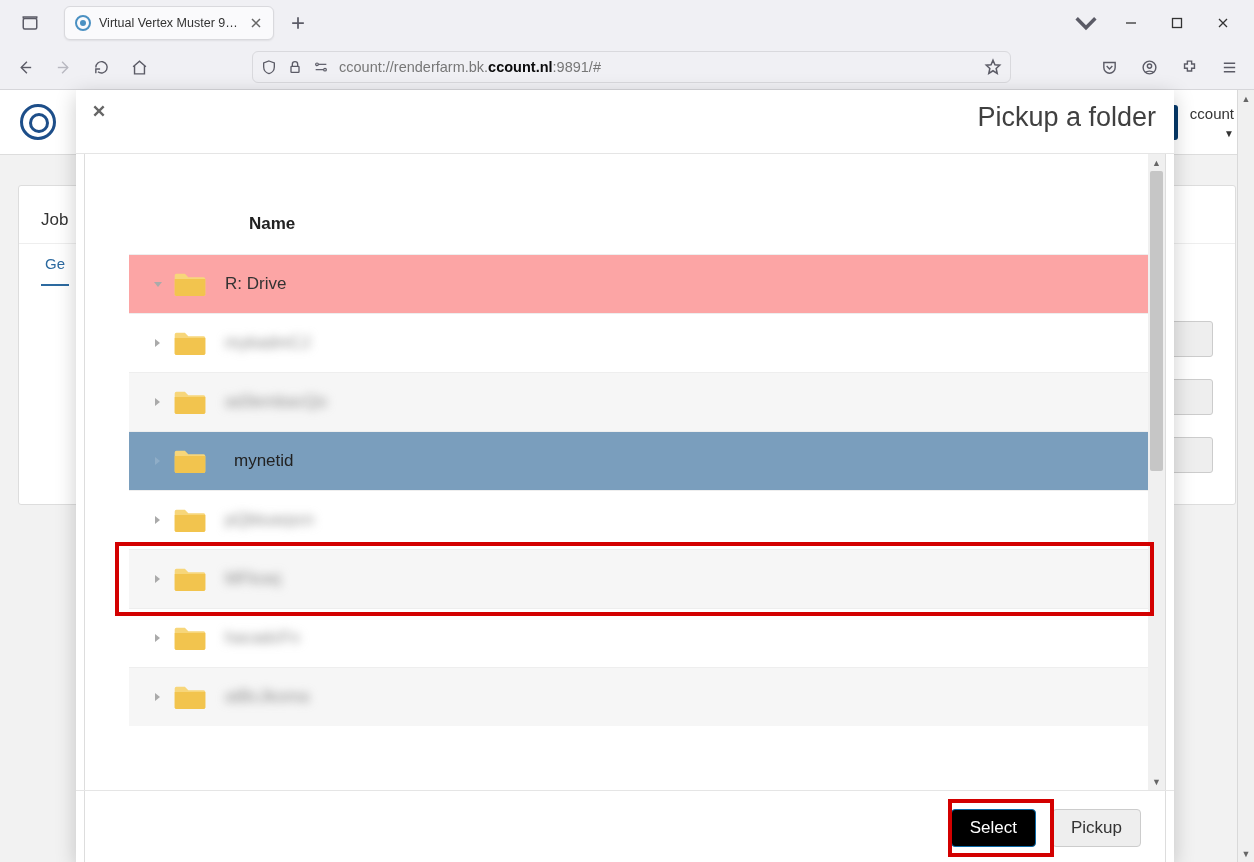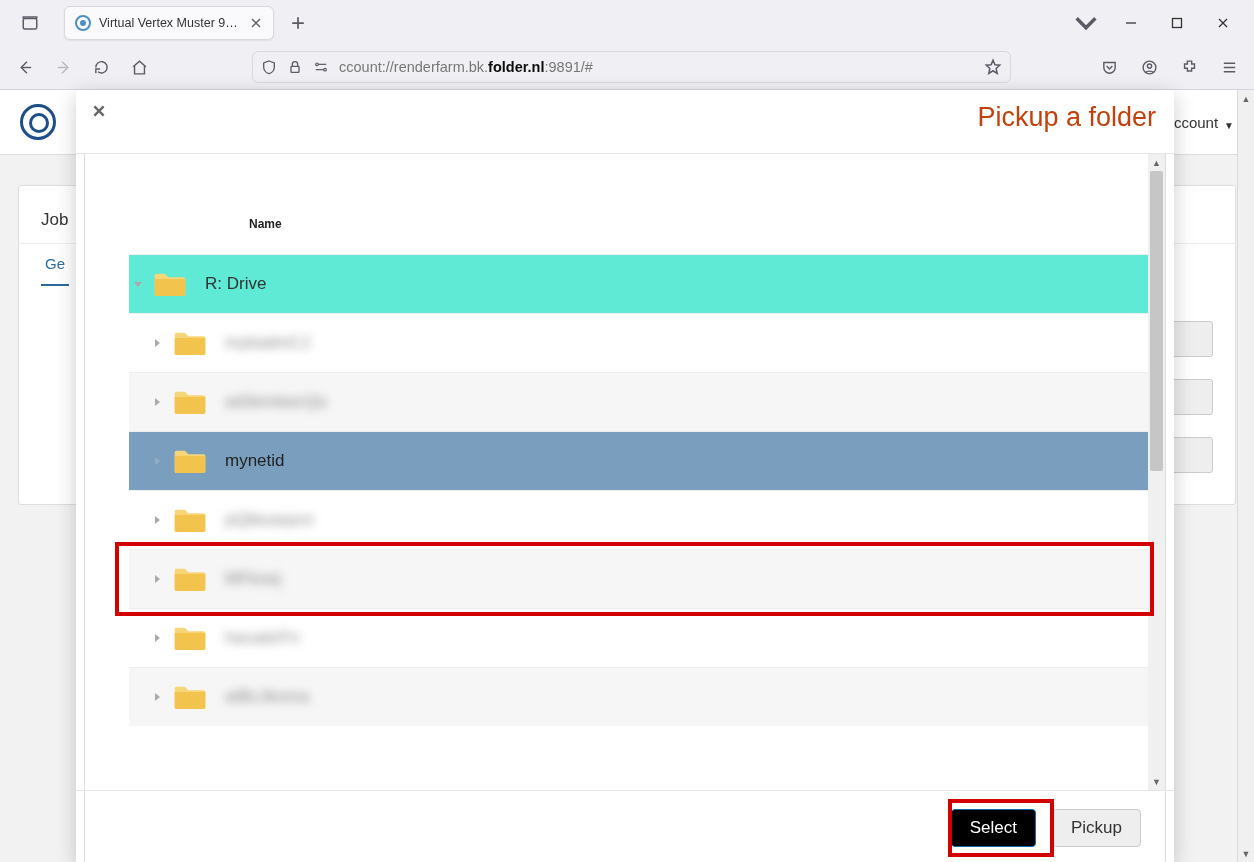--- a/index.html
+++ b/index.html
@@ -34,66 +34,66 @@
   .addressbar .url .dim { color:#777; }
   .addressbar .spacer { flex:1; }
   .addressbar .star { width:18px; height:18px; color:#5b5b66; }
   .toolbar-right { display:flex; gap:10px; align-items:center; }
 
   
   .page-bg { position:absolute; top:90px; left:0; right:0; bottom:0; background:#f2f2f2; z-index:0; }
   .page-bg .headerbar { height:65px; background:#fff; border-bottom:1px solid #ddd; display:flex; align-items:center; padding: 0 20px; justify-content:space-between; }
   .headerbar .logo { width:36px; height:36px; border-radius:50%; border:3px solid #1d4e89; position:relative; }
   .headerbar .logo::after{ content:""; position:absolute; width:14px; height:14px; border:3px solid #1d4e89; border-radius:50%; top:6px; left:6px; }
-  .headerbar .right { display:flex; align-items:flex-end; gap:6px; color:#333; font-size:15px; }
+  .headerbar .right { display:flex; align-items:flex-end; gap:6px; color:#333; font-size:15px;flex-direction:column; }
   .headerbar .right .caret { font-size:10px; }
   .page-bg .panel { margin: 30px 18px; background:#fff; border:1px solid #ddd; border-radius:3px; height: 320px; position:relative; }
   .panel .panel-inner-top { padding: 24px 22px; font-size:17px; color:#333; border-bottom:1px solid #eee; height:58px;}
   .panel .tabs-row { padding: 0 22px; height:42px; display:flex; align-items:flex-end; }
   .panel .tab-link { color:#2c6aa0; font-size:15px; padding: 10px 4px 12px 4px; border-bottom:2px solid #2c6aa0; }
   .panel .fields-col { position:absolute; right:22px; top:135px; width:180px; }
   .panel .fields-col .stub-btn { height:36px; border:1px solid #ccc; border-radius:3px; margin-bottom:22px; background:#eee; }
   .headerbar .submit-btn-bg { background:#063a6b; color:#fff; font-size:15px; padding:9px 14px; border-radius:3px; }
 
   
   .page-scrollbar { position:absolute; top:90px; right:0; width:17px; bottom:0; background:#f0f0f0; border-left:1px solid #d9d9d9; z-index:4; }
   .page-scrollbar .sb-btn { height:17px; display:flex; align-items:center; justify-content:center; color:#666; font-size:9px; }
 
   
   .modal { position:absolute; top:90px; left:76px; width:1098px; bottom:0; background:#fff; z-index:3; box-shadow: 0 5px 20px rgba(0,0,0,.2); }
   .modal-head { height:64px; position:relative; border-bottom:1px solid #e5e5e5; }
   .modal-head .close-x { position:absolute; left:12px; top:10px; width:22px; height:22px; color:#666; display:flex; align-items:center; justify-content:center; }
   .modal-head .close-x svg { width:14px; height:14px; }
-  .modal-head .title { position:absolute; right:18px; top:12px; font-size:27px; color:#c2410c;text-align:center; }
+  .modal-head .title { position:absolute; right:18px; top:12px; font-size:27px; color:#404040;text-align:center; }
 
   .modal-body { position:absolute; top:64px; left:0; right:0; bottom:72px; padding: 0 6px 0 6px; }
   .modal-body-inner { position:absolute; top:0; left:8px; right:8px; bottom:0; border:1px solid #ddd; border-top:none; border-bottom:none; }
 
   .browser-area { position:absolute; top:0; left:0; right:0; bottom:0; overflow:hidden; }
   .browser-area .scroll-gutter { position:absolute; top:0; right:0; width:17px; bottom:0; background:#f0f0f0; }
   .scroll-gutter .sb-btn { height:17px; display:flex; align-items:center; justify-content:center; color:#666; font-size:9px; }
   .scroll-gutter .thumb { position:absolute; top:17px; left:2px; right:2px; height:300px; background:#c6c6c6; border-radius:2px; }
 
   .tree { position:absolute; top:0; left:0; right:17px; bottom:0; padding: 40px 0 0 44px; }
   .tree-header { display:flex; height:60px; align-items:center; }
   .tree-header .col-icon { width:120px; }
-  .tree-header .col-name { font-weight:700; font-size:12px; color:#222; padding-left:0px; }
+  .tree-header .col-name { font-weight:700; font-size:17px; color:#222; padding-left:0px; }
 
   .row { display:flex; align-items:center; height:59px; border-top:1px solid #eee; }
   .row.alt { background:#f6f6f6; }
-  .row.root { background:#5eead4; }
+  .row.root { background:#fca5a5;padding-left:20px; }
   .row .indent0 { width: 18px; display:flex; justify-content:center; color:#aaa; }
   .row .indent1 { width: 38px; display:flex; justify-content:flex-end; padding-right:4px; color:#aaa; }
   .row .caret-icon svg { width:12px; height:12px; }
   .row .folder-icon { width:38px; height:30px; margin: 0 14px 0 6px; display:flex; align-items:center; }
   .row .folder-icon svg { width:34px; height:28px; }
   .row .name { font-size:17px; color:#333; }
   .row .name.blur { filter: blur(5px); color:#888; letter-spacing:0px; }
   .row.selected { background:#7a9ebd; }
-  .row.selected .name { color:#222; }
+  .row.selected .name { color:#222;margin-left:9px; }
   .row.selected .indent1 { color: #8fadc7; }
 
   
   .red-box-row { position:absolute; left:30px; right:-6px; top:388px; height:74px; border:4px solid #d30000; z-index:5; pointer-events:none; }
   .red-box-select { position:absolute; border:4px solid #d30000; z-index:6; pointer-events:none; }
 
   .modal-footer { position:absolute; left:0; right:0; bottom:0; height:72px; border-top:1px solid #e5e5e5; background:#fff; }
   .modal-footer-inner { position:absolute; left:8px; right:8px; top:0; bottom:0; border:1px solid #ddd; border-bottom:none; border-top:none; }
   .modal-footer .btns { position:absolute; right:24px; top:18px; display:flex; gap:16px; align-items:center; }
   .btn { font-size:17px; border-radius:4px; padding: 8px 18px; cursor:pointer; }
@@ -189,21 +189,21 @@
       </div>
       <div class="addr-icon">
         <svg viewBox="0 0 24 24" fill="none" stroke="currentColor" stroke-width="1.8">
             <circle cx="6" cy="8" r="2"></circle>
             <path d="M8 8 H20"></path>
             <circle cx="18" cy="16" r="2"></circle>
             <path d="M4 16 H16"></path>
           </svg>
       </div>
       <div class="url">
-        <span class="dim">ccount://</span><span class="dim">renderfarm.bk.</span><span class="bold">folder.nl</span><span class="dim">:9891/#</span>
+        <span class="dim">ccount://</span><span class="dim">renderfarm.bk.</span><span class="bold">ccount.nl</span><span class="dim">:9891/#</span>
       </div>
       <div class="spacer"></div>
       <div class="star">
         <svg viewBox="0 0 24 24" fill="none" stroke="currentColor" stroke-width="2">
             <path d="M12 3 L14.6 9 L21 9.6 L16.2 14 L17.6 20.5 L12 17 L6.4 20.5 L7.8 14 L3 9.6 L9.4 9 Z"></path>
           </svg>
       </div>
     </div>
 
     <div class="toolbar-right">

